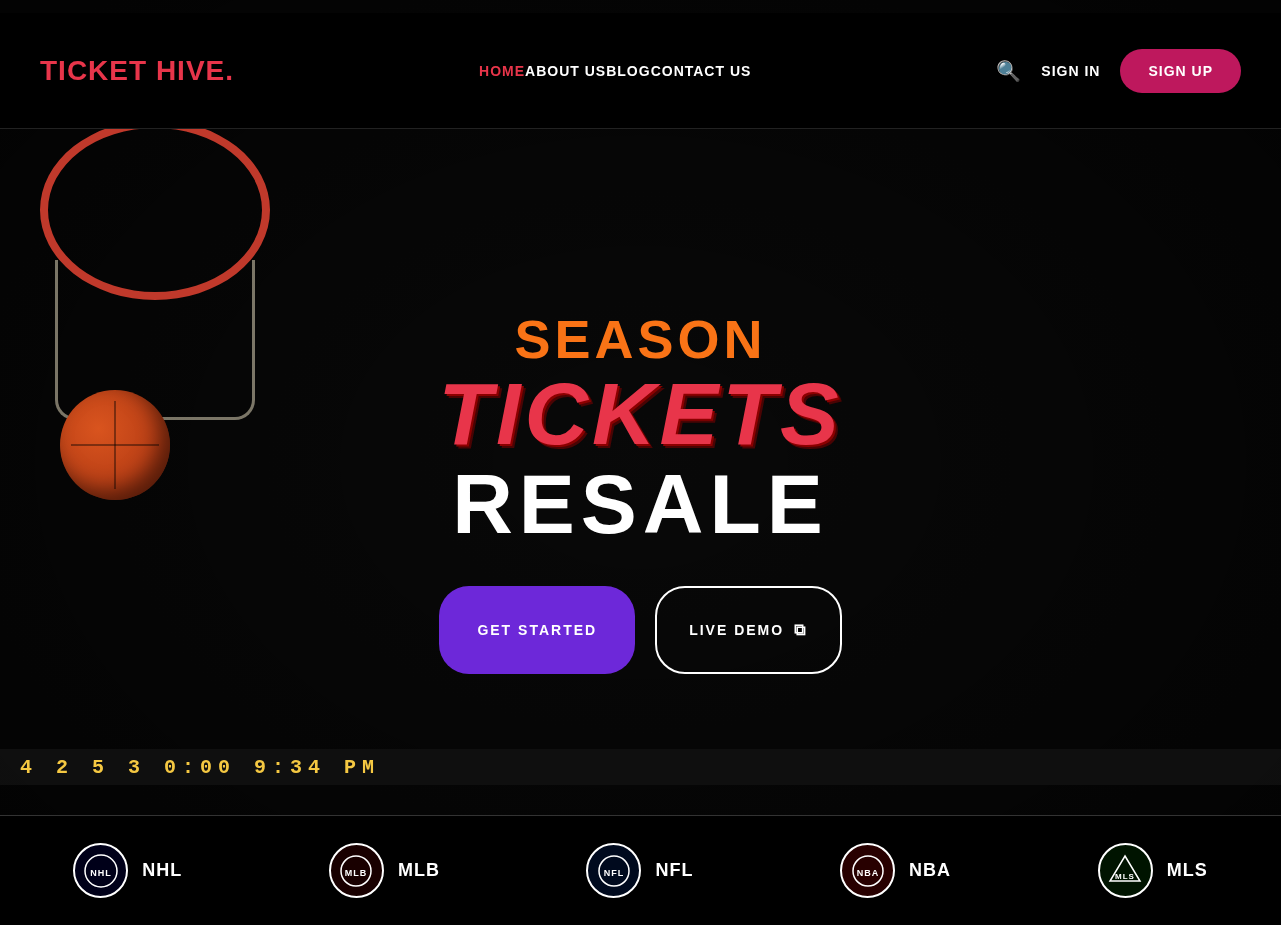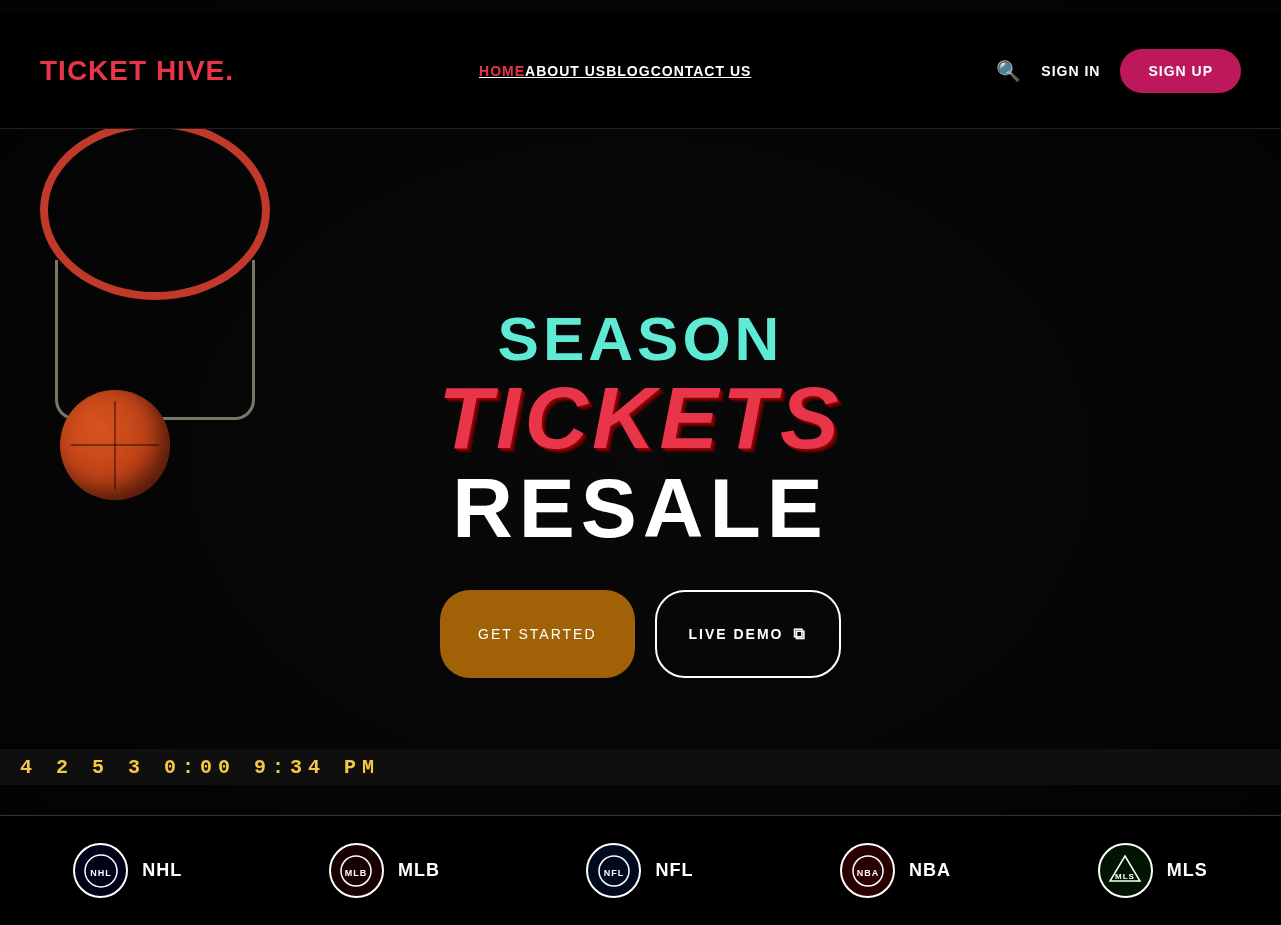--- a/index.html
+++ b/index.html
@@ -23,21 +23,20 @@
       font-weight: 900;
       color: #fff;
       letter-spacing: 1px;
       text-transform: uppercase;
     }
     .nav-logo span { color: #e8354a; }
     .nav-links {
       display: flex;
       align-items: flex-start;
       list-style: none;
-      text-decoration: underline;
     }
     .nav-links li a {
       text-decoration: none;
       color: #fff;
       font-size: 14px;
       font-weight: 600;
       letter-spacing: 1px;
       text-transform: uppercase;
     }
     .nav-links li a.active { color: #e8354a; }
@@ -167,23 +166,23 @@
       transform: translateX(-50%);
     }
 
     .hero-content {
       position: relative;
       z-index: 5;
       text-align: center;
       padding-top: 60px;
     }
     .hero-title-season {
-      font-size: 62px;
+      font-size: 54px;
       font-weight: 900;
-      color: #5eead4;
+      color: #f97316;
       letter-spacing: 4px;
       text-transform: uppercase;
       line-height: 1;
     }
     .hero-title-tickets {
       font-size: 88px;
       font-weight: 900;
       color: #e8354a;
       letter-spacing: 4px;
       text-transform: uppercase;
@@ -209,27 +208,27 @@
       margin-left: auto;
       margin-right: auto;
     }
     .hero-buttons {
       display: flex;
       gap: 20px;
       justify-content: center;
       margin-top: 40px;
     }
     .btn-get-started {
-      background: #a16207;
+      background: #6d28d9;
       color: #fff;
       border: none;
       padding: 36px 38px;
       border-radius: 30px;
       font-size: 14px;
-      font-weight: 400;
+      font-weight: 700;
       letter-spacing: 2px;
       text-transform: uppercase;
       cursor: pointer;
     }
     .btn-live-demo {
       background: transparent;
       color: #fff;
       border: 2px solid #fff;
       padding: 16px 32px;
       border-radius: 30px;

